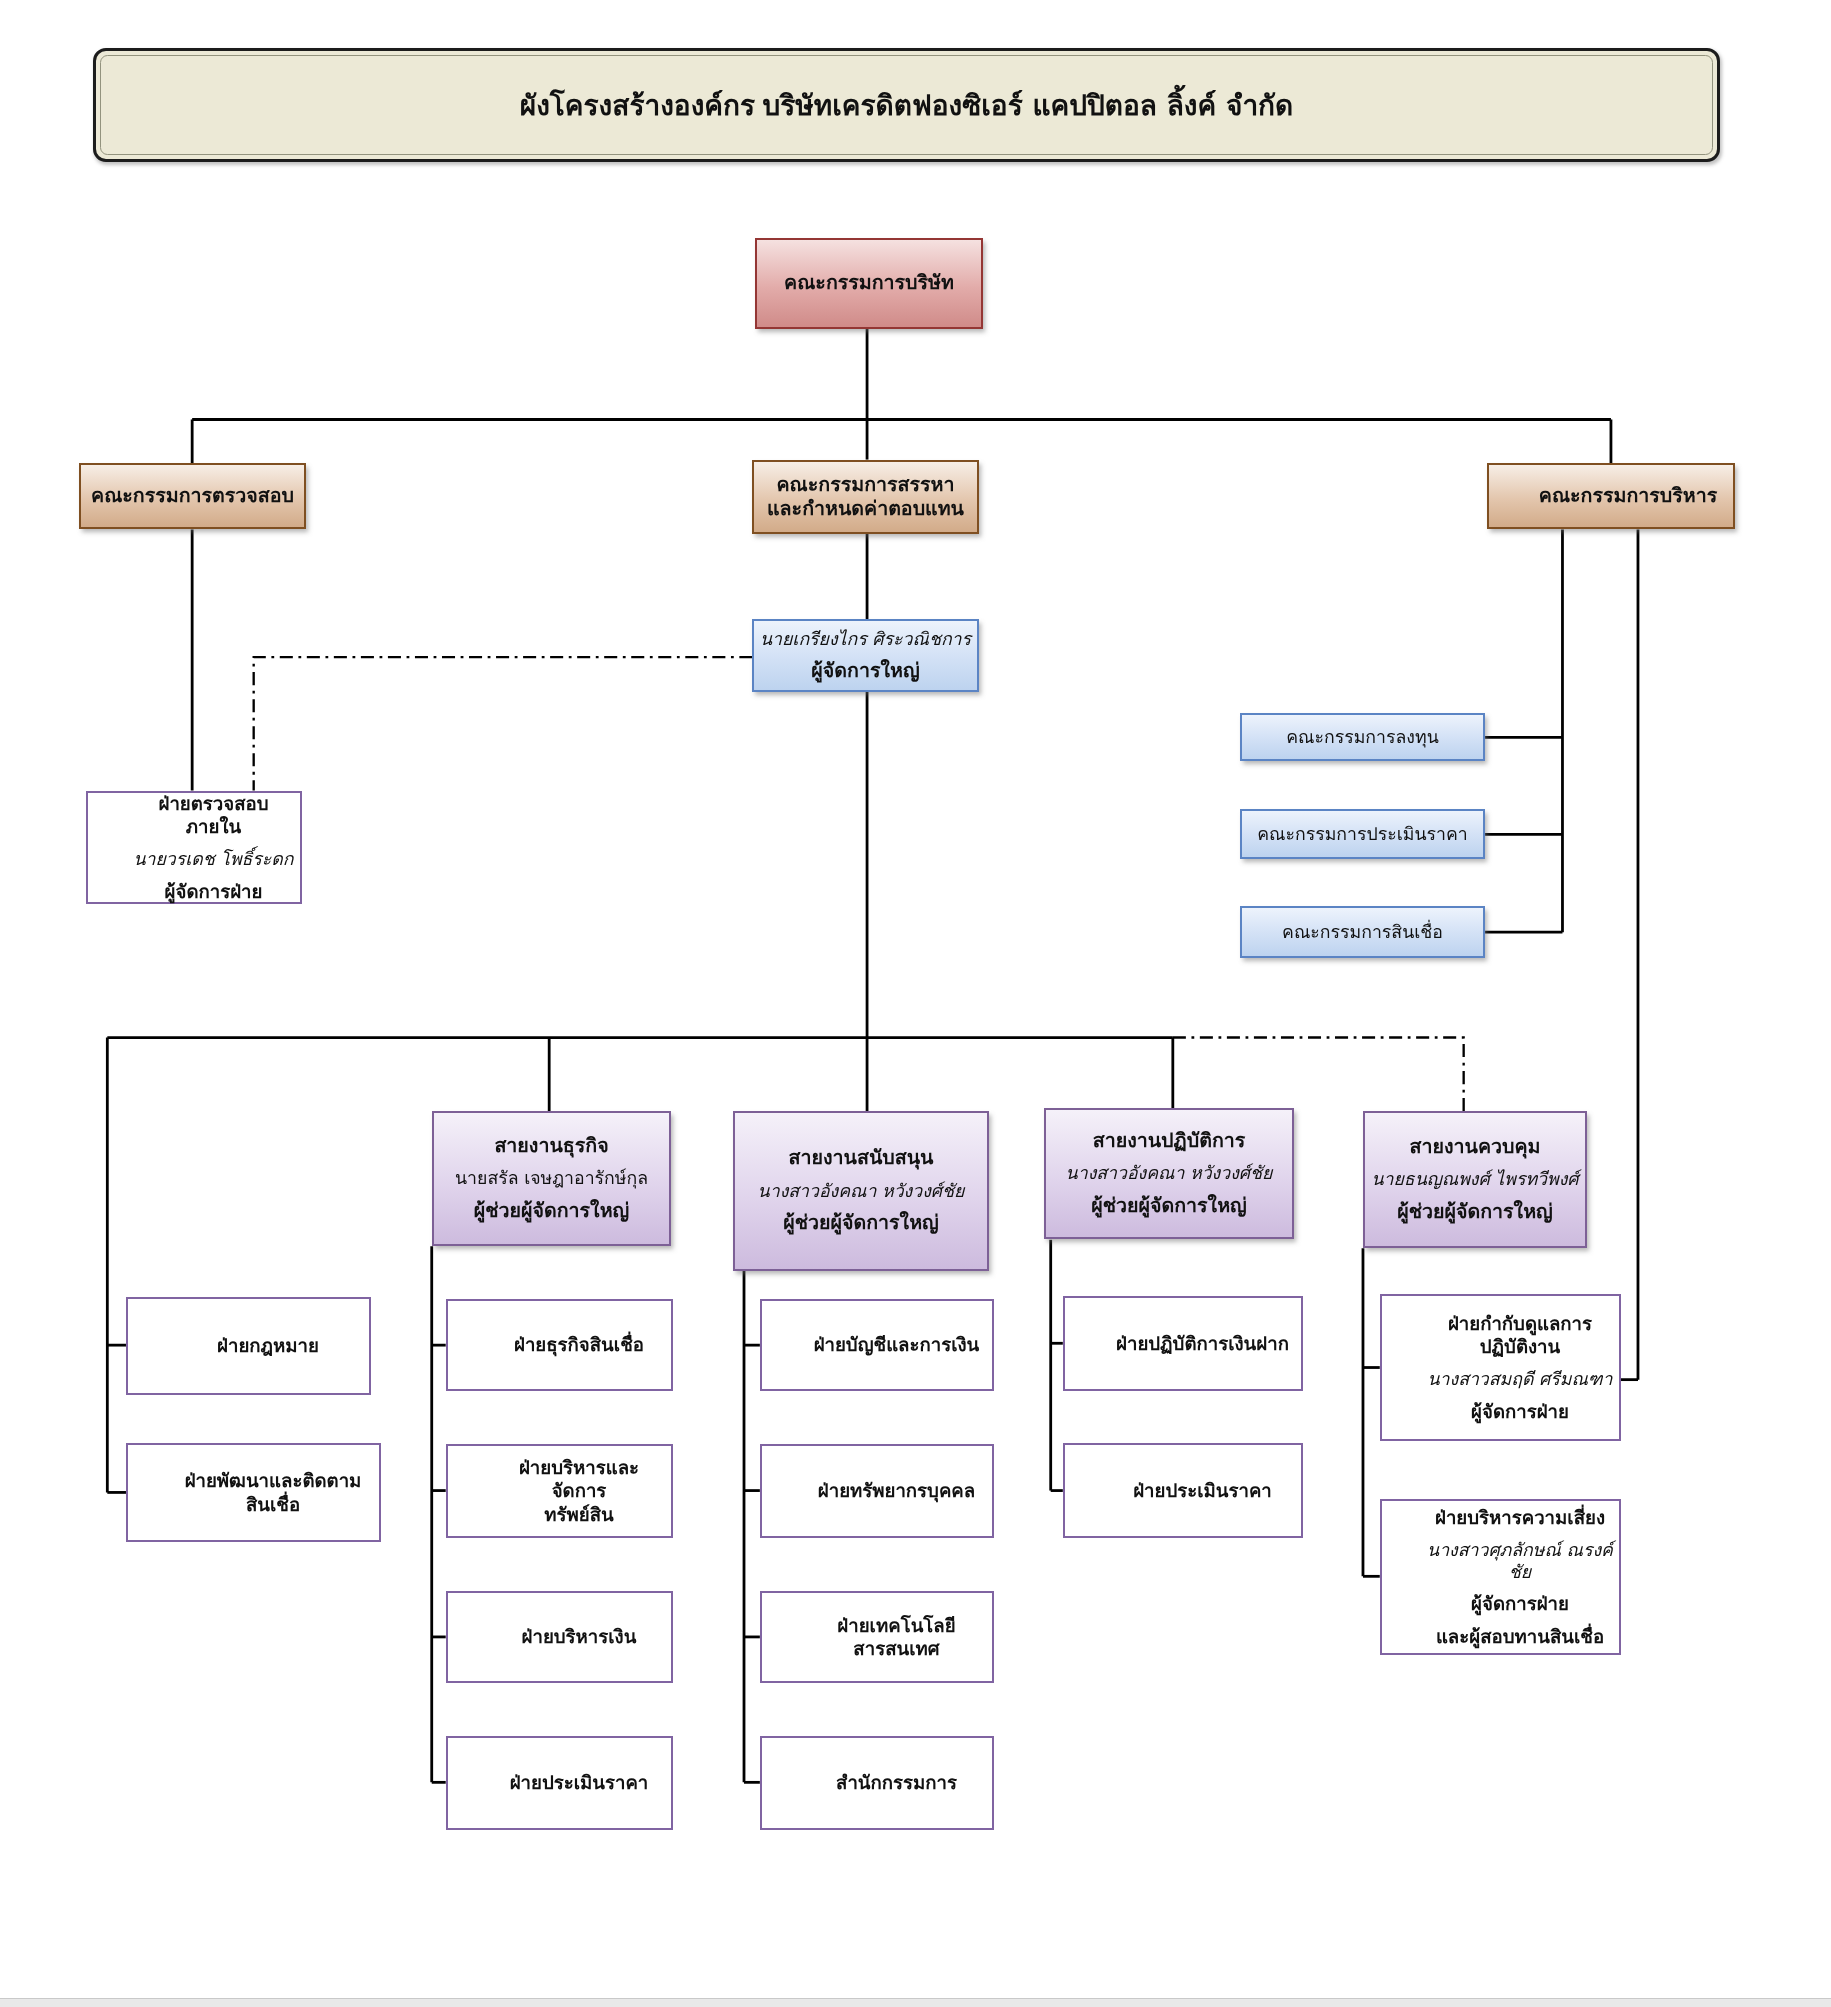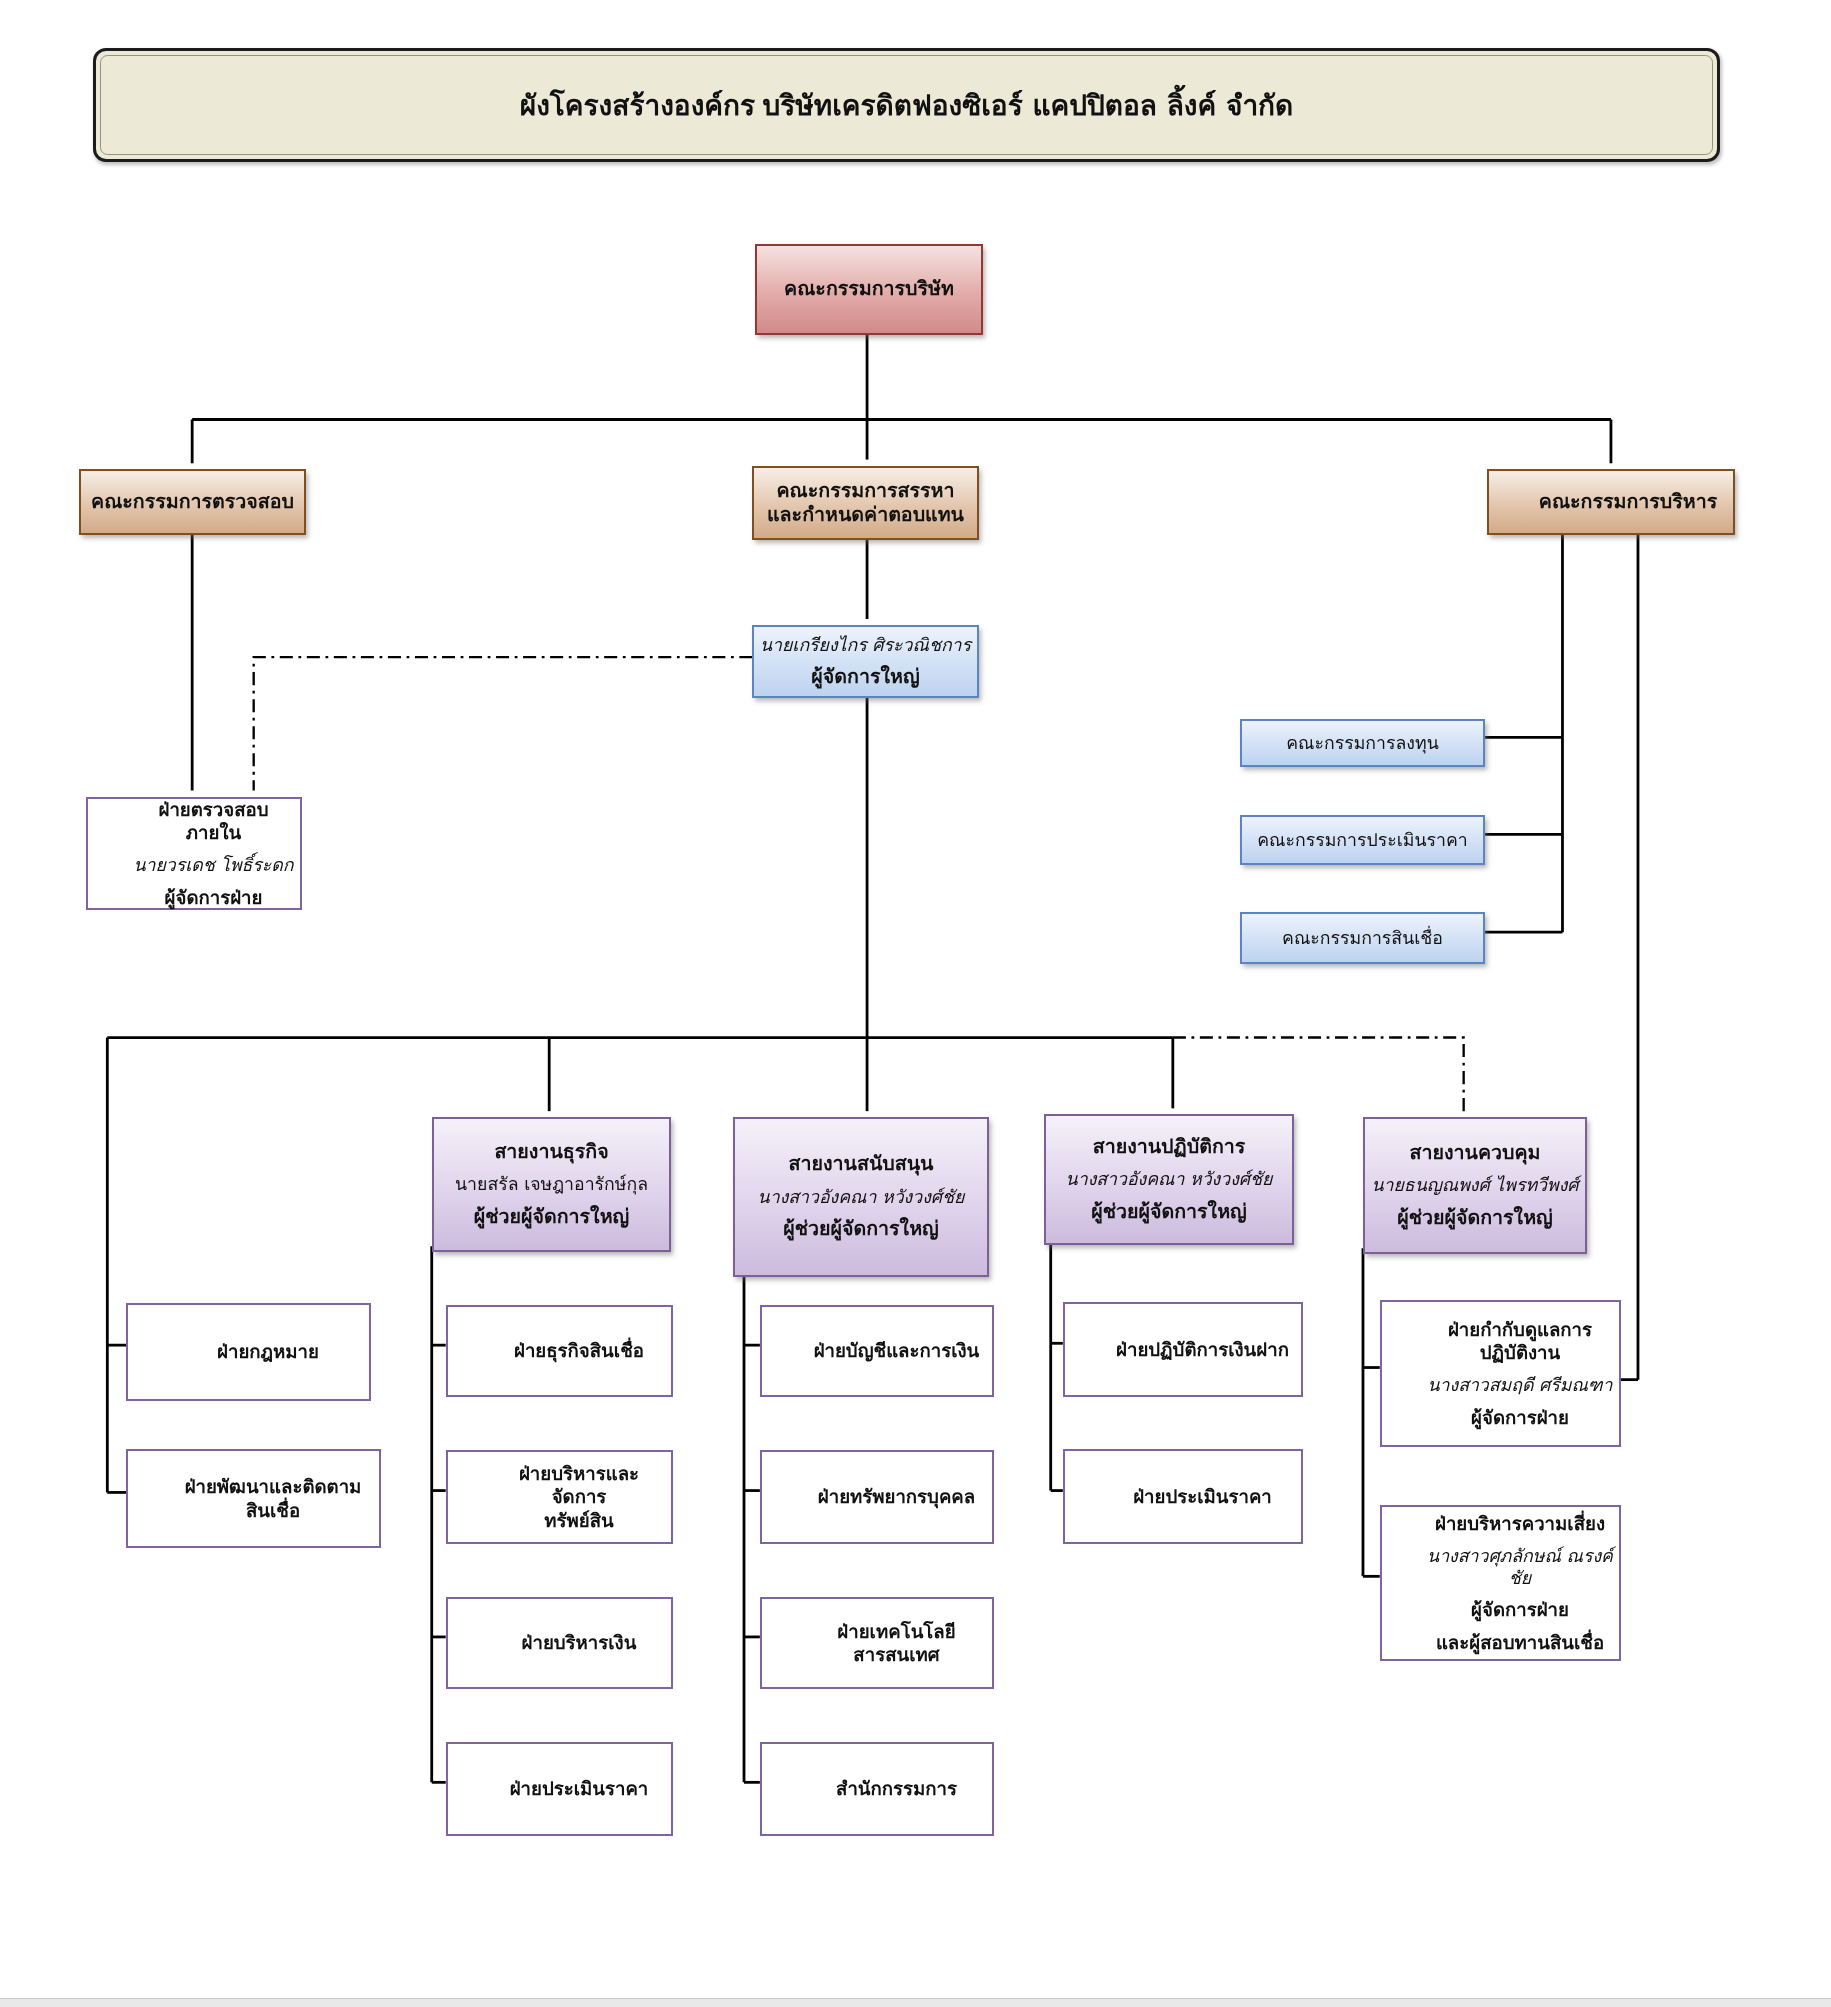--- a/index.html
+++ b/index.html
@@ -1,21 +1,21 @@
 <!DOCTYPE html>
 <html style="font-size:15px"><head>
 <meta charset="utf-8">
 <style>
   html,body{margin:0;padding:0;background:#fff;}
   #canvas{position:relative;width:1832px;height:2007px;background:#ffffff;overflow:hidden;
           font-family:"DejaVu Sans","Liberation Sans",sans-serif;color:#111;}
   svg.wires{position:absolute;left:0;top:0;}
 
   .node{position:absolute;box-sizing:border-box;display:flex;flex-direction:column;
-        align-items:center;justify-content:center;text-align:center;line-height:1.25;margin-top:6px;}
+        align-items:center;justify-content:center;text-align:center;line-height:1.25;}
 
   .title-outer{position:absolute;left:93px;top:48px;width:1627px;height:114px;
         box-sizing:border-box;border:3.7px solid #1c1c1c;border-radius:13px;background:#ECE9D6;
         padding:3.7px;box-shadow:1.9px 2.8px 3.7px rgba(120,120,120,.45);}
   .title-inner{box-sizing:border-box;width:100%;height:100%;border:0.9px solid #93937e;border-radius:7.5px;
         background:#ECE9D6;display:flex;flex-direction:row;align-items:center;justify-content:center;gap:7.5px;}
   .title-inner .t1,.title-inner .t2{font-weight:bold;font-size:28px;}
 
   .red{border:2.8px solid #943634;background:linear-gradient(180deg,#F5E1E0 0%,#E2ABA9 55%,#D08B89 100%);
        box-shadow:2.8px 3.7px 4.7px rgba(110,110,110,.5);}

